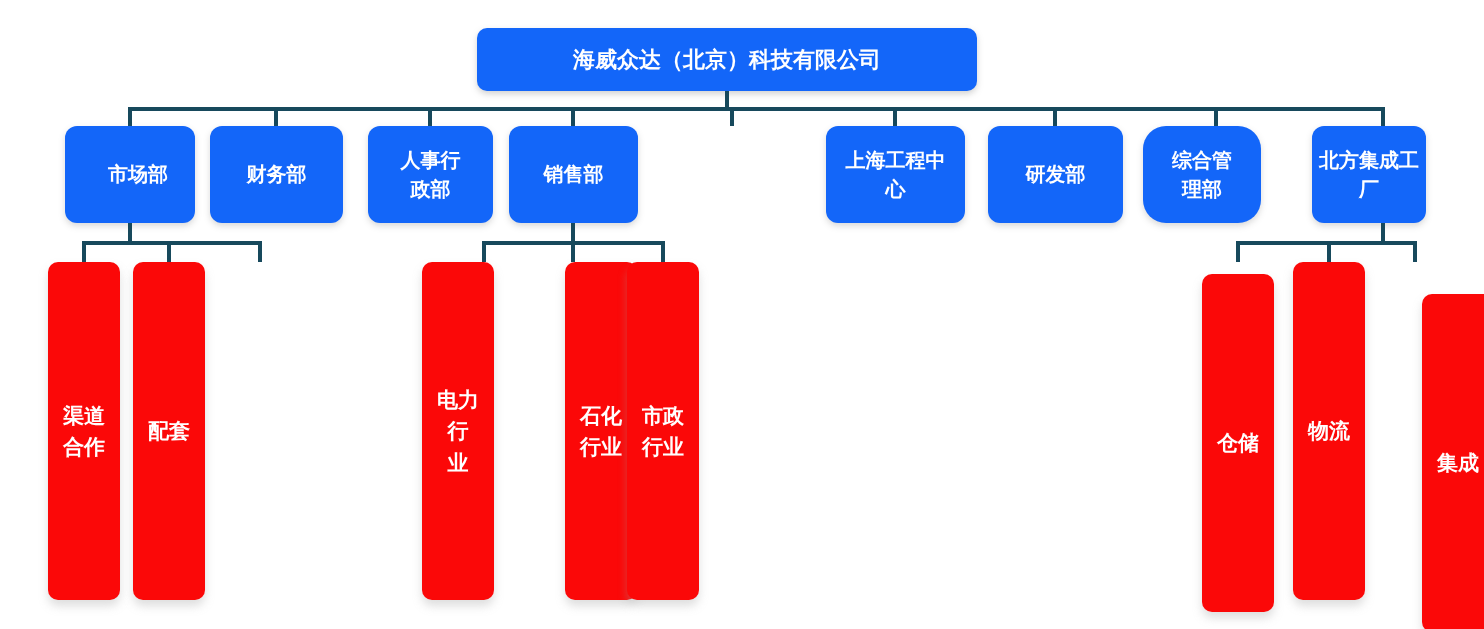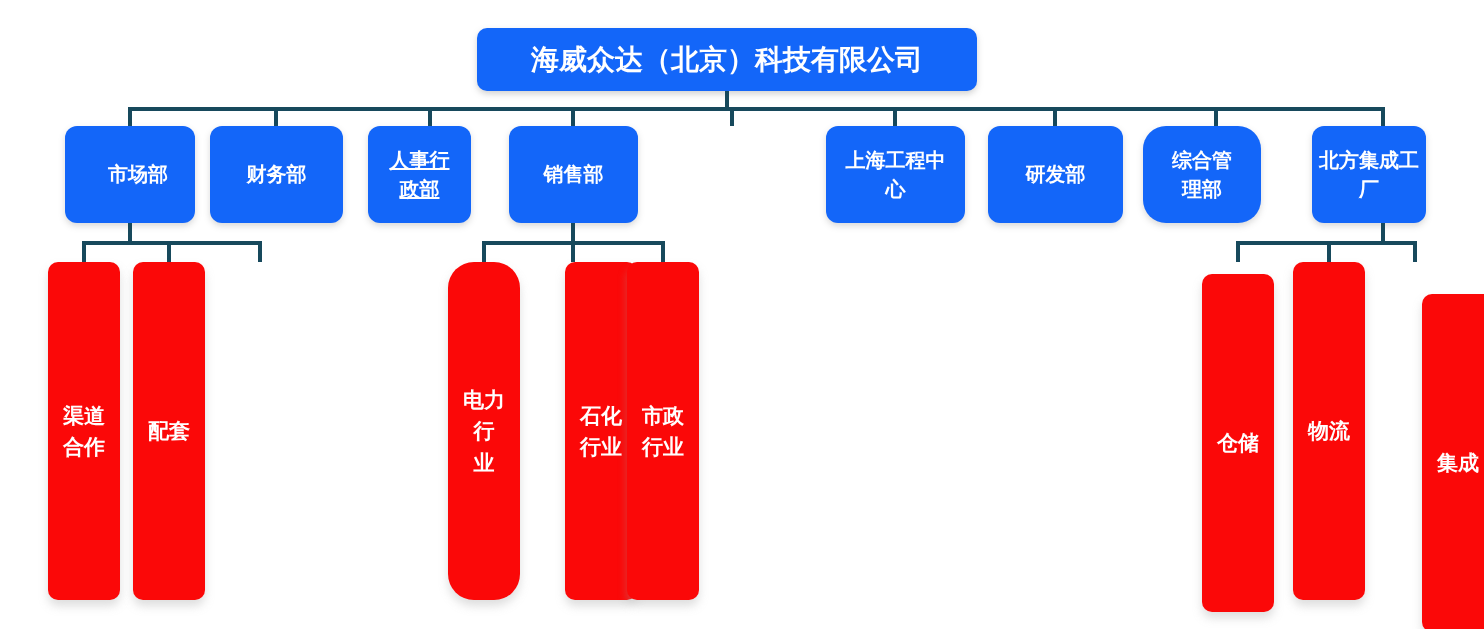--- a/index.html
+++ b/index.html
@@ -22,21 +22,21 @@
     text-align:center;
     color:var(--node_text);
     font-weight:700;
     white-space:pre-line;
     box-sizing:border-box;
   }
   .root-node{
     top:28px;left:477px;width:500px;height:63px;
     background:var(--node_blue);
     border-radius:10px;
-    font-size:28px;
+    font-size:22px;
     box-shadow:0 3px 6px rgba(130,130,130,.35);
   }
   .dept-node{
     top:126px;height:97px;
     background:var(--node_blue);
     border-radius:12px;
     font-size:20px;
     line-height:1.45;
     box-shadow:0 3px 6px rgba(130,130,130,.3);
     padding:0 4px;
@@ -67,21 +67,21 @@
   <div class="line v" style="left:428px;top:107px;height:19px;"></div>
   <div class="line v" style="left:571px;top:107px;height:19px;"></div>
   <div class="line v" style="left:730px;top:107px;height:19px;"></div>
   <div class="line v" style="left:893px;top:107px;height:19px;"></div>
   <div class="line v" style="left:1053px;top:107px;height:19px;"></div>
   <div class="line v" style="left:1214px;top:107px;height:19px;"></div>
   <div class="line v" style="left:1381px;top:107px;height:19px;"></div>
 
   <div class="node dept-node" style="left:65px;width:130px;padding-left:20px;">市场部</div>
   <div class="node dept-node" style="left:210px;width:133px;">财务部</div>
-  <div class="node dept-node" style="left:368px;width:103px;text-decoration:underline;">人事行
+  <div class="node dept-node" style="left:368px;width:125px;">人事行
 政部</div>
   <div class="node dept-node" style="left:509px;width:129px;">销售部</div>
   <div class="node dept-node" style="left:826px;width:139px;">上海工程中
 心</div>
   <div class="node dept-node" style="left:988px;width:135px;">研发部</div>
   <div class="node dept-node" style="left:1143px;width:118px;border-radius:23px;">综合管
 理部</div>
   <div class="node dept-node" style="left:1312px;width:114px;">北方集成工
 厂</div>
 
@@ -100,21 +100,21 @@
   <div class="line v" style="left:1381px;top:223px;height:22px;"></div>
   <div class="line h" style="left:1236px;top:241px;width:181px;"></div>
   <div class="line v" style="left:1236px;top:241px;height:21px;"></div>
   <div class="line v" style="left:1327px;top:241px;height:21px;"></div>
   <div class="line v" style="left:1413px;top:241px;height:21px;"></div>
 
   <div class="node sub-node" style="left:48px;">渠道
 合作</div>
   <div class="node sub-node" style="left:133px;">配套</div>
 
-  <div class="node sub-node" style="left:448px;border-radius:26px;">电力
+  <div class="node sub-node" style="left:422px;">电力
 行
 业</div>
   <div class="node sub-node" style="left:565px;">石化
 行业</div>
   <div class="node sub-node" style="left:627px;">市政
 行业</div>
 
   <div class="node sub-node" style="left:1202px;margin-top:12px;">仓储</div>
   <div class="node sub-node" style="left:1293px;">物流</div>
   <div class="node sub-node" style="left:1422px;margin-top:32px;">集成</div>

